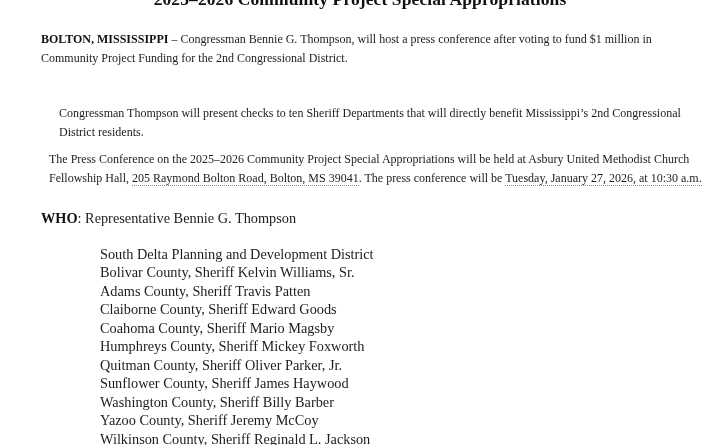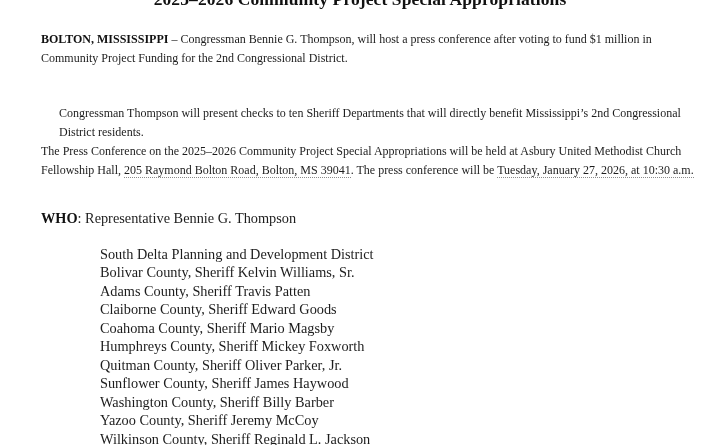--- a/index.html
+++ b/index.html
@@ -84,21 +84,21 @@
   <div class="title">2025–2026 Community Project Special Appropriations</div>
 
   <p class="para p1" style="margin:0;">
     <span class="lead">BOLTON, MISSISSIPPI</span><span> – Congressman Bennie G. Thompson, will host a press conference after voting to fund $1 million in Community Project Funding for the 2nd Congressional District.</span>
   </p>
 
   <p class="para p2" style="margin:18px;">
     <span>Congressman Thompson will present checks to ten Sheriff Departments that will directly benefit Mississippi’s 2nd Congressional District residents.</span>
   </p>
 
-  <p class="para p3" style="margin:0;font-family:Liberation Serif, serif;">
+  <p class="para p3" style="margin:8px;font-family:Liberation Serif, serif;">
     <span>The Press Conference on the 2025–2026 Community Project Special Appropriations will be held at Asbury United Methodist Church Fellowship Hall, </span><span class="link-ish">205 Raymond Bolton Road, Bolton, MS 39041</span><span>. The press conference will be </span><span class="link-ish">Tuesday, January 27, 2026, at 10:30 a.m.</span>
   </p>
 
   <div class="who">
     <div class="who-first">
       <span class="who-label">WHO</span><span>: </span><span>Representative Bennie G. Thompson</span>
     </div>
     <ul class="who-list">
       <li>South Delta Planning and Development District</li>
       <li>Bolivar County, Sheriff Kelvin Williams, Sr.</li>

